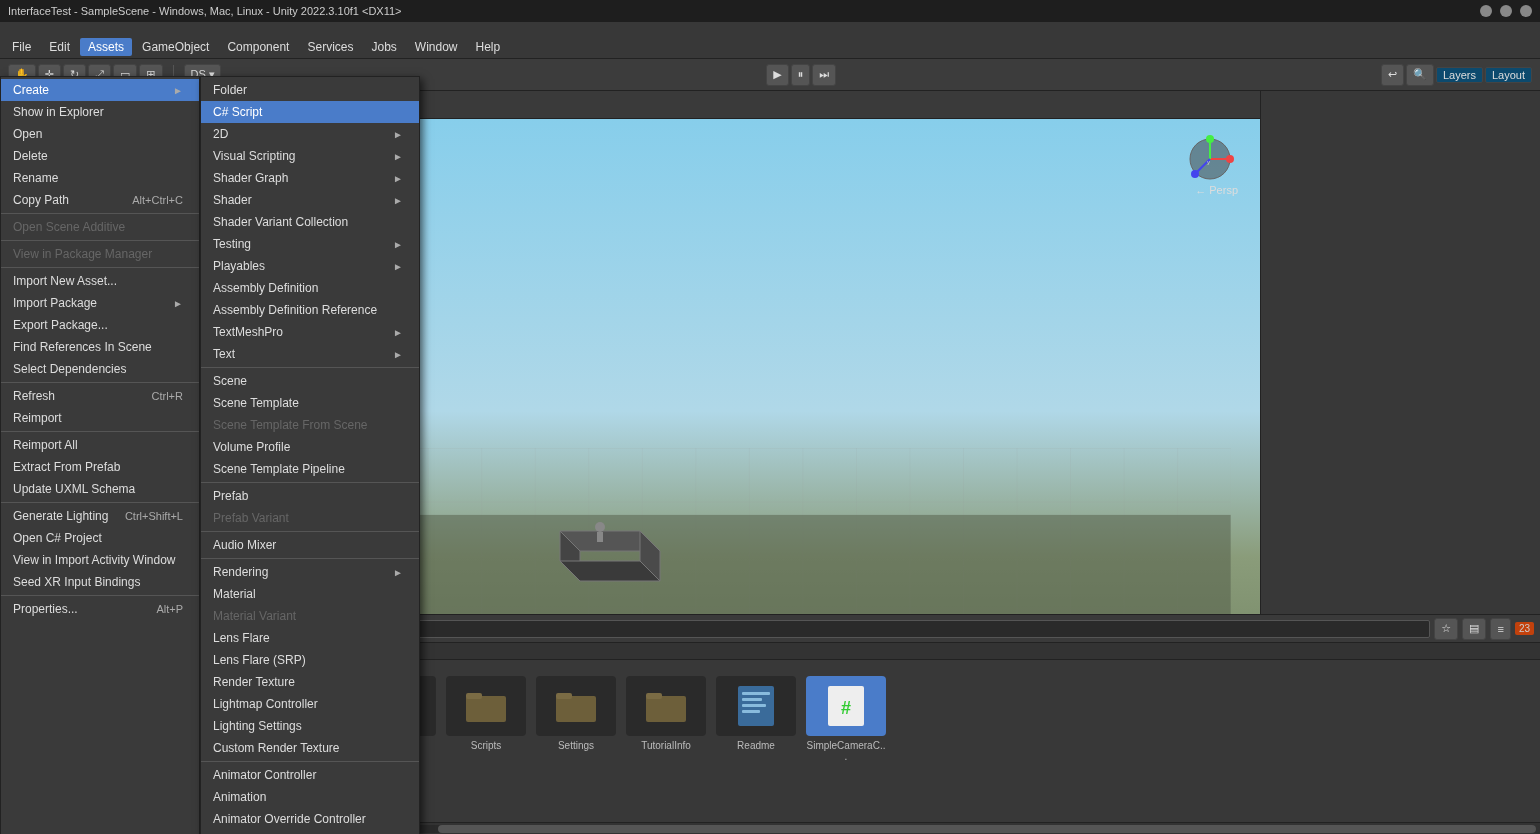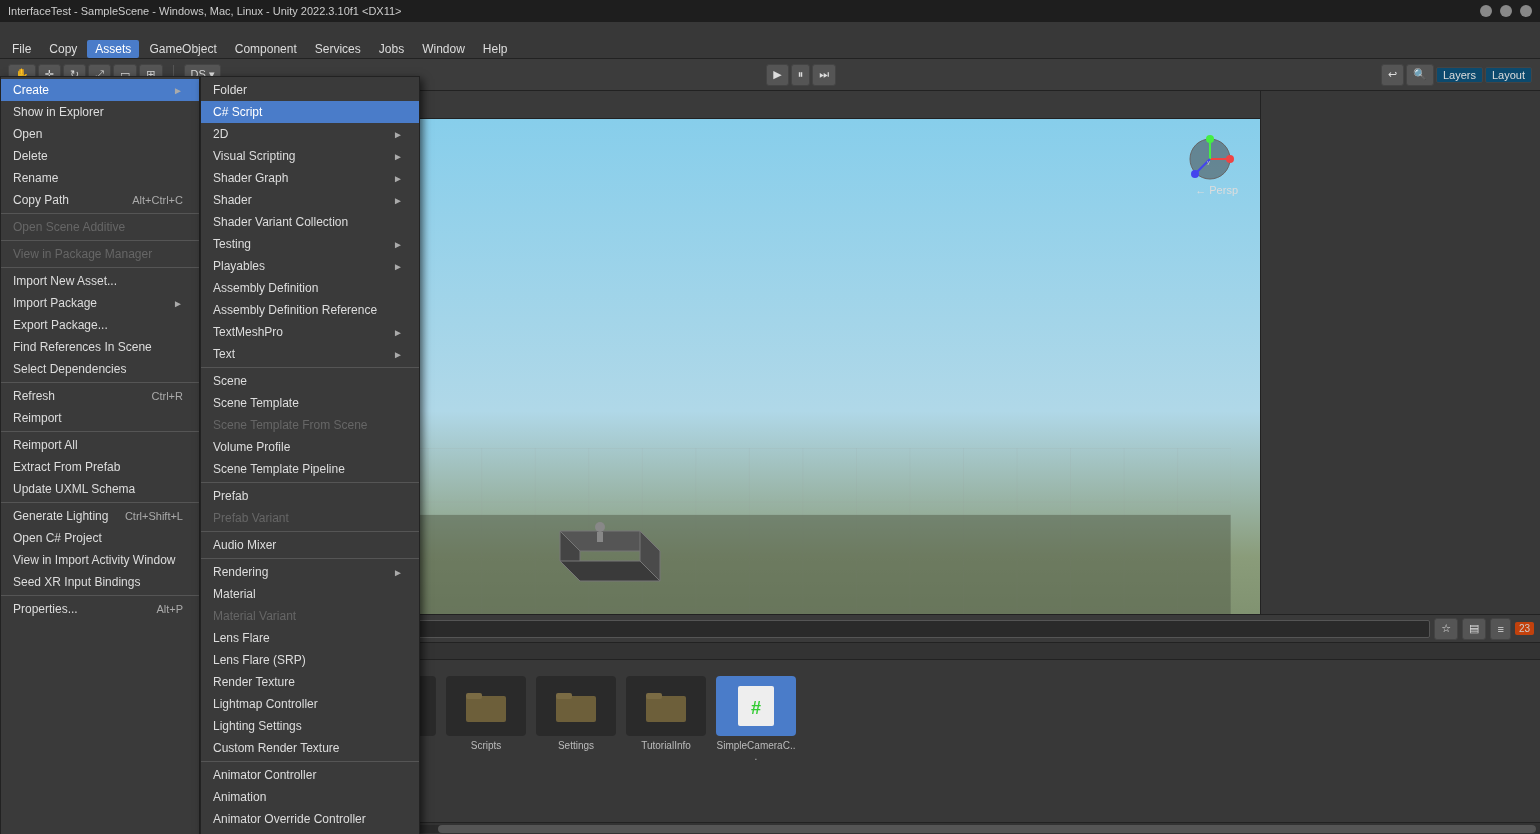--- a/index.html
+++ b/index.html
@@ -27,22 +27,22 @@
     }
     .title-bar-left { display: flex; align-items: center; gap: 4px; }
     .title-bar-controls { display: flex; gap: 8px; }
     .title-btn { width: 12px; height: 12px; border-radius: 50%; cursor: pointer; }
 
     
     .menu-bar {
       background: #383838;
       height: 37px;
       display: flex;
-      align-items: flex-end;
-      padding: 0 4px;
+      align-items: flex-start;
+      padding: 16px 4px;
       gap: 2px;
       border-bottom: 1px solid #222;
     }
     .menu-item {
       padding: 2px 8px;
       cursor: pointer;
       color: #ddd;
       font-size: 12px;
       border-radius: 2px;
     }
@@ -349,21 +349,21 @@
   </div>
   <div class="title-bar-controls">
     <div class="title-btn" style="background:#888"></div>
     <div class="title-btn" style="background:#888"></div>
     <div class="title-btn" style="background:#888"></div>
   </div>
 </div>
 
 <div class="menu-bar">
   <span class="menu-item">File</span>
-  <span class="menu-item">Copy</span>
+  <span class="menu-item">Edit</span>
   <span class="menu-item active">Assets</span>
   <span class="menu-item">GameObject</span>
   <span class="menu-item">Component</span>
   <span class="menu-item">Services</span>
   <span class="menu-item">Jobs</span>
   <span class="menu-item">Window</span>
   <span class="menu-item">Help</span>
 </div>
 
 <div class="toolbar">
@@ -608,20 +608,32 @@
       <div class="asset-item">
         <div class="asset-thumb">
           <svg width="40" height="36">
             <rect x="0" y="8" width="40" height="26" rx="2" fill="#6d5f3a"></rect>
             <rect x="0" y="5" width="16" height="6" rx="2" fill="#7a6b44"></rect>
           </svg>
         </div>
         <span class="asset-label">TutorialInfo</span>
       </div>
 
+      <div class="asset-item">
+        <div class="asset-thumb">
+          <svg width="44" height="44">
+            <rect x="4" y="2" width="36" height="40" rx="2" fill="#3a6b9a"></rect>
+            <rect x="8" y="8" width="28" height="3" rx="1" fill="#88bbdd"></rect>
+            <rect x="8" y="14" width="20" height="3" rx="1" fill="#88bbdd"></rect>
+            <rect x="8" y="20" width="24" height="3" rx="1" fill="#88bbdd"></rect>
+            <rect x="8" y="26" width="18" height="3" rx="1" fill="#88bbdd"></rect>
+          </svg>
+        </div>
+        <span class="asset-label">Readme</span>
+      </div>
 
       <div class="asset-item">
         <div class="asset-thumb selected">
           <svg width="44" height="44">
             <rect x="4" y="2" width="36" height="40" rx="2" fill="#eee"></rect>
             <text x="22" y="30" font-size="18" text-anchor="middle" fill="#3c3" font-weight="bold">#</text>
           </svg>
         </div>
         <span class="asset-label">SimpleCameraC...</span>
       </div>

